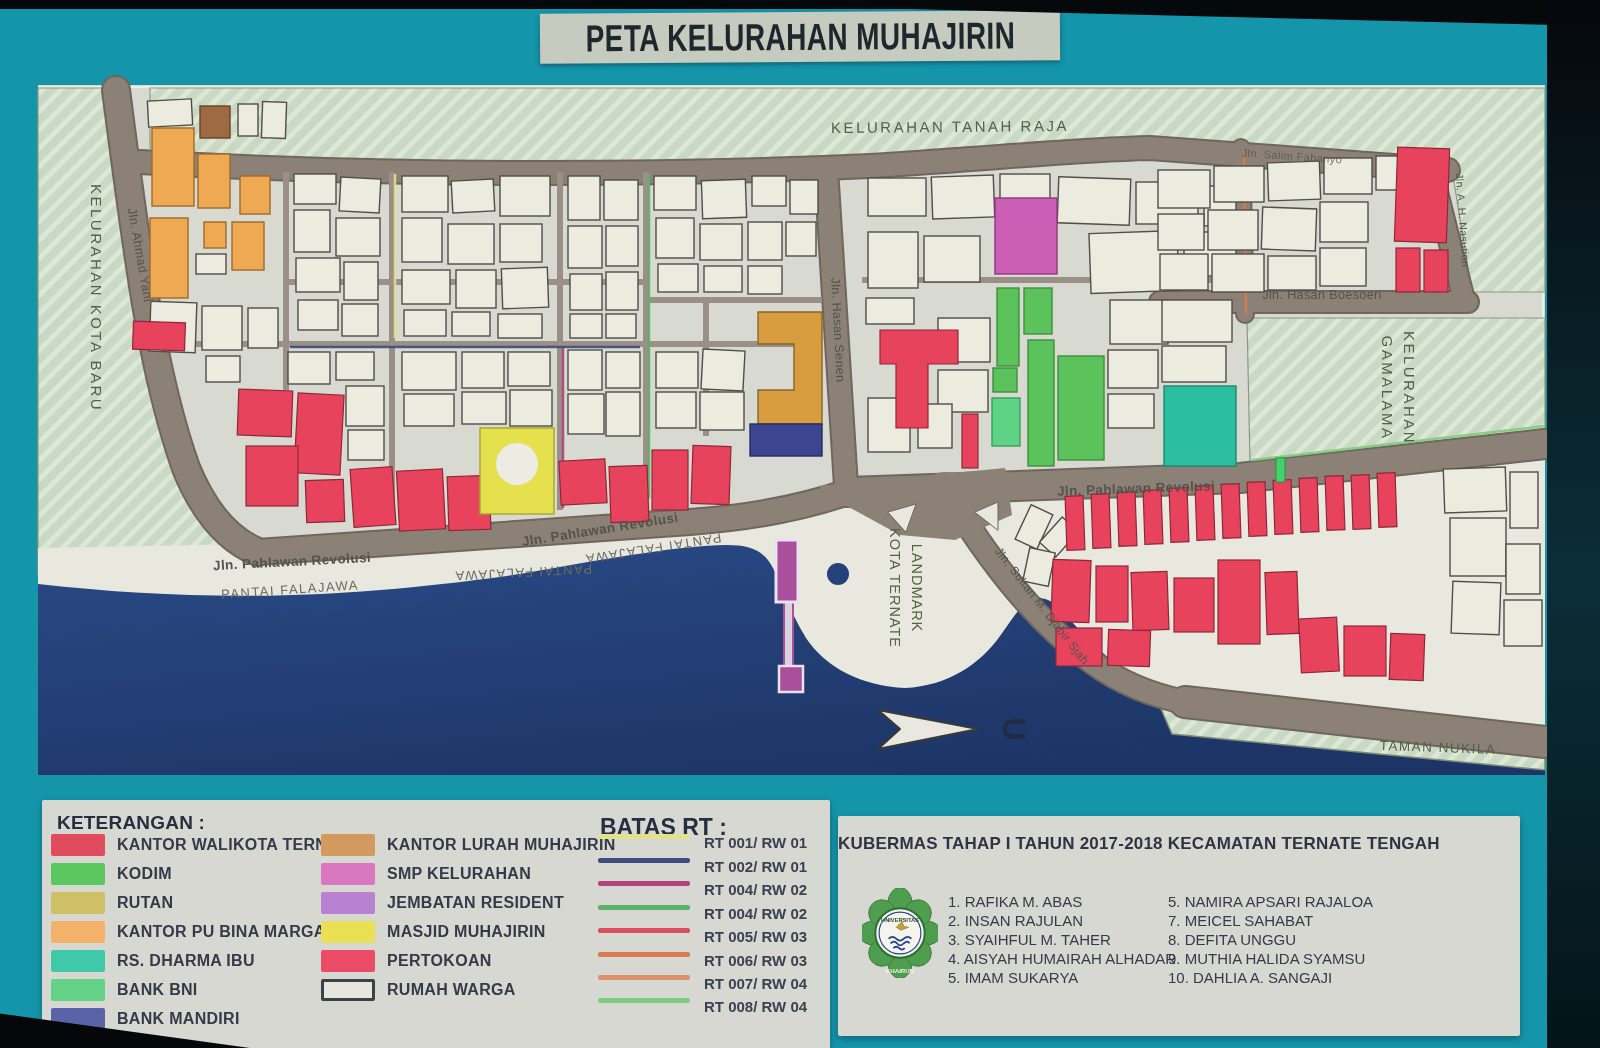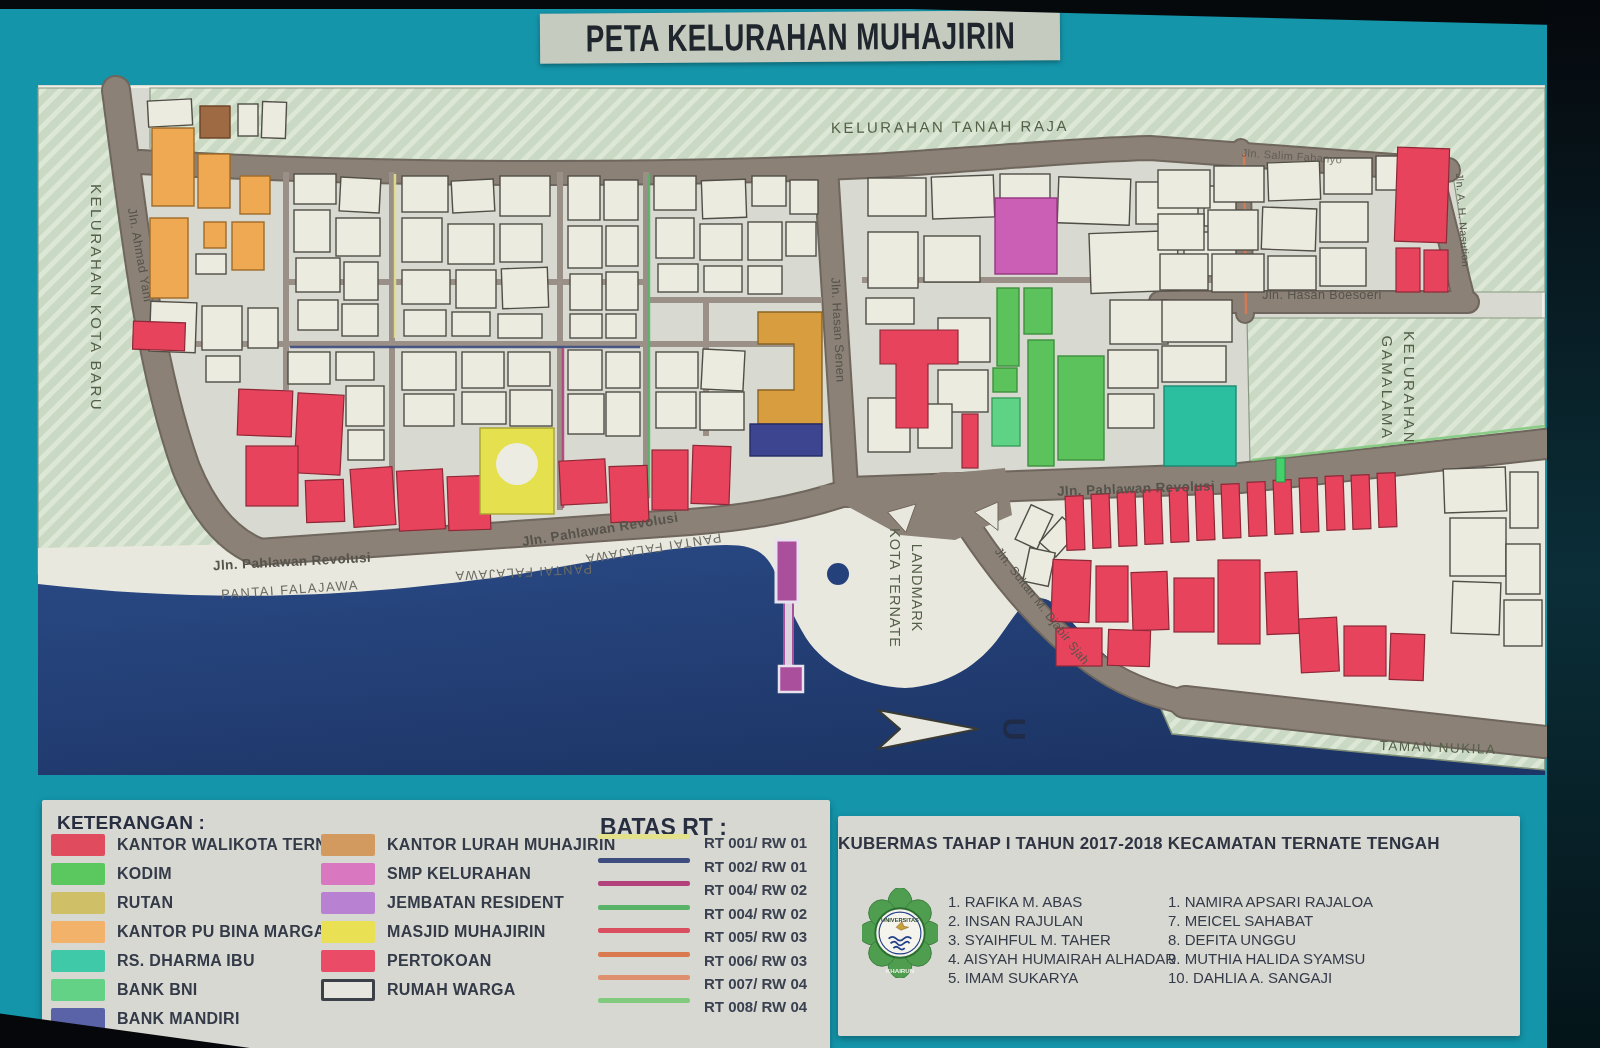--- a/index.html
+++ b/index.html
@@ -498,19 +498,19 @@
   </div>
 
   <div class="ncol ncol1">
     <div>1. RAFIKA M. ABAS</div>
     <div>2. INSAN RAJULAN</div>
     <div>3. SYAIHFUL M. TAHER</div>
     <div>4. AISYAH HUMAIRAH ALHADAR</div>
     <div>5. IMAM SUKARYA</div>
   </div>
   <div class="ncol ncol2">
-    <div>1. NAMIRA APSARI RAJALOA</div>
+    <div>5. NAMIRA APSARI RAJALOA</div>
     <div>7. MEICEL SAHABAT</div>
     <div>8. DEFITA UNGGU</div>
     <div>9. MUTHIA HALIDA SYAMSU</div>
     <div>10. DAHLIA A. SANGAJI</div>
   </div>
 </div>
 
 </body></html>

